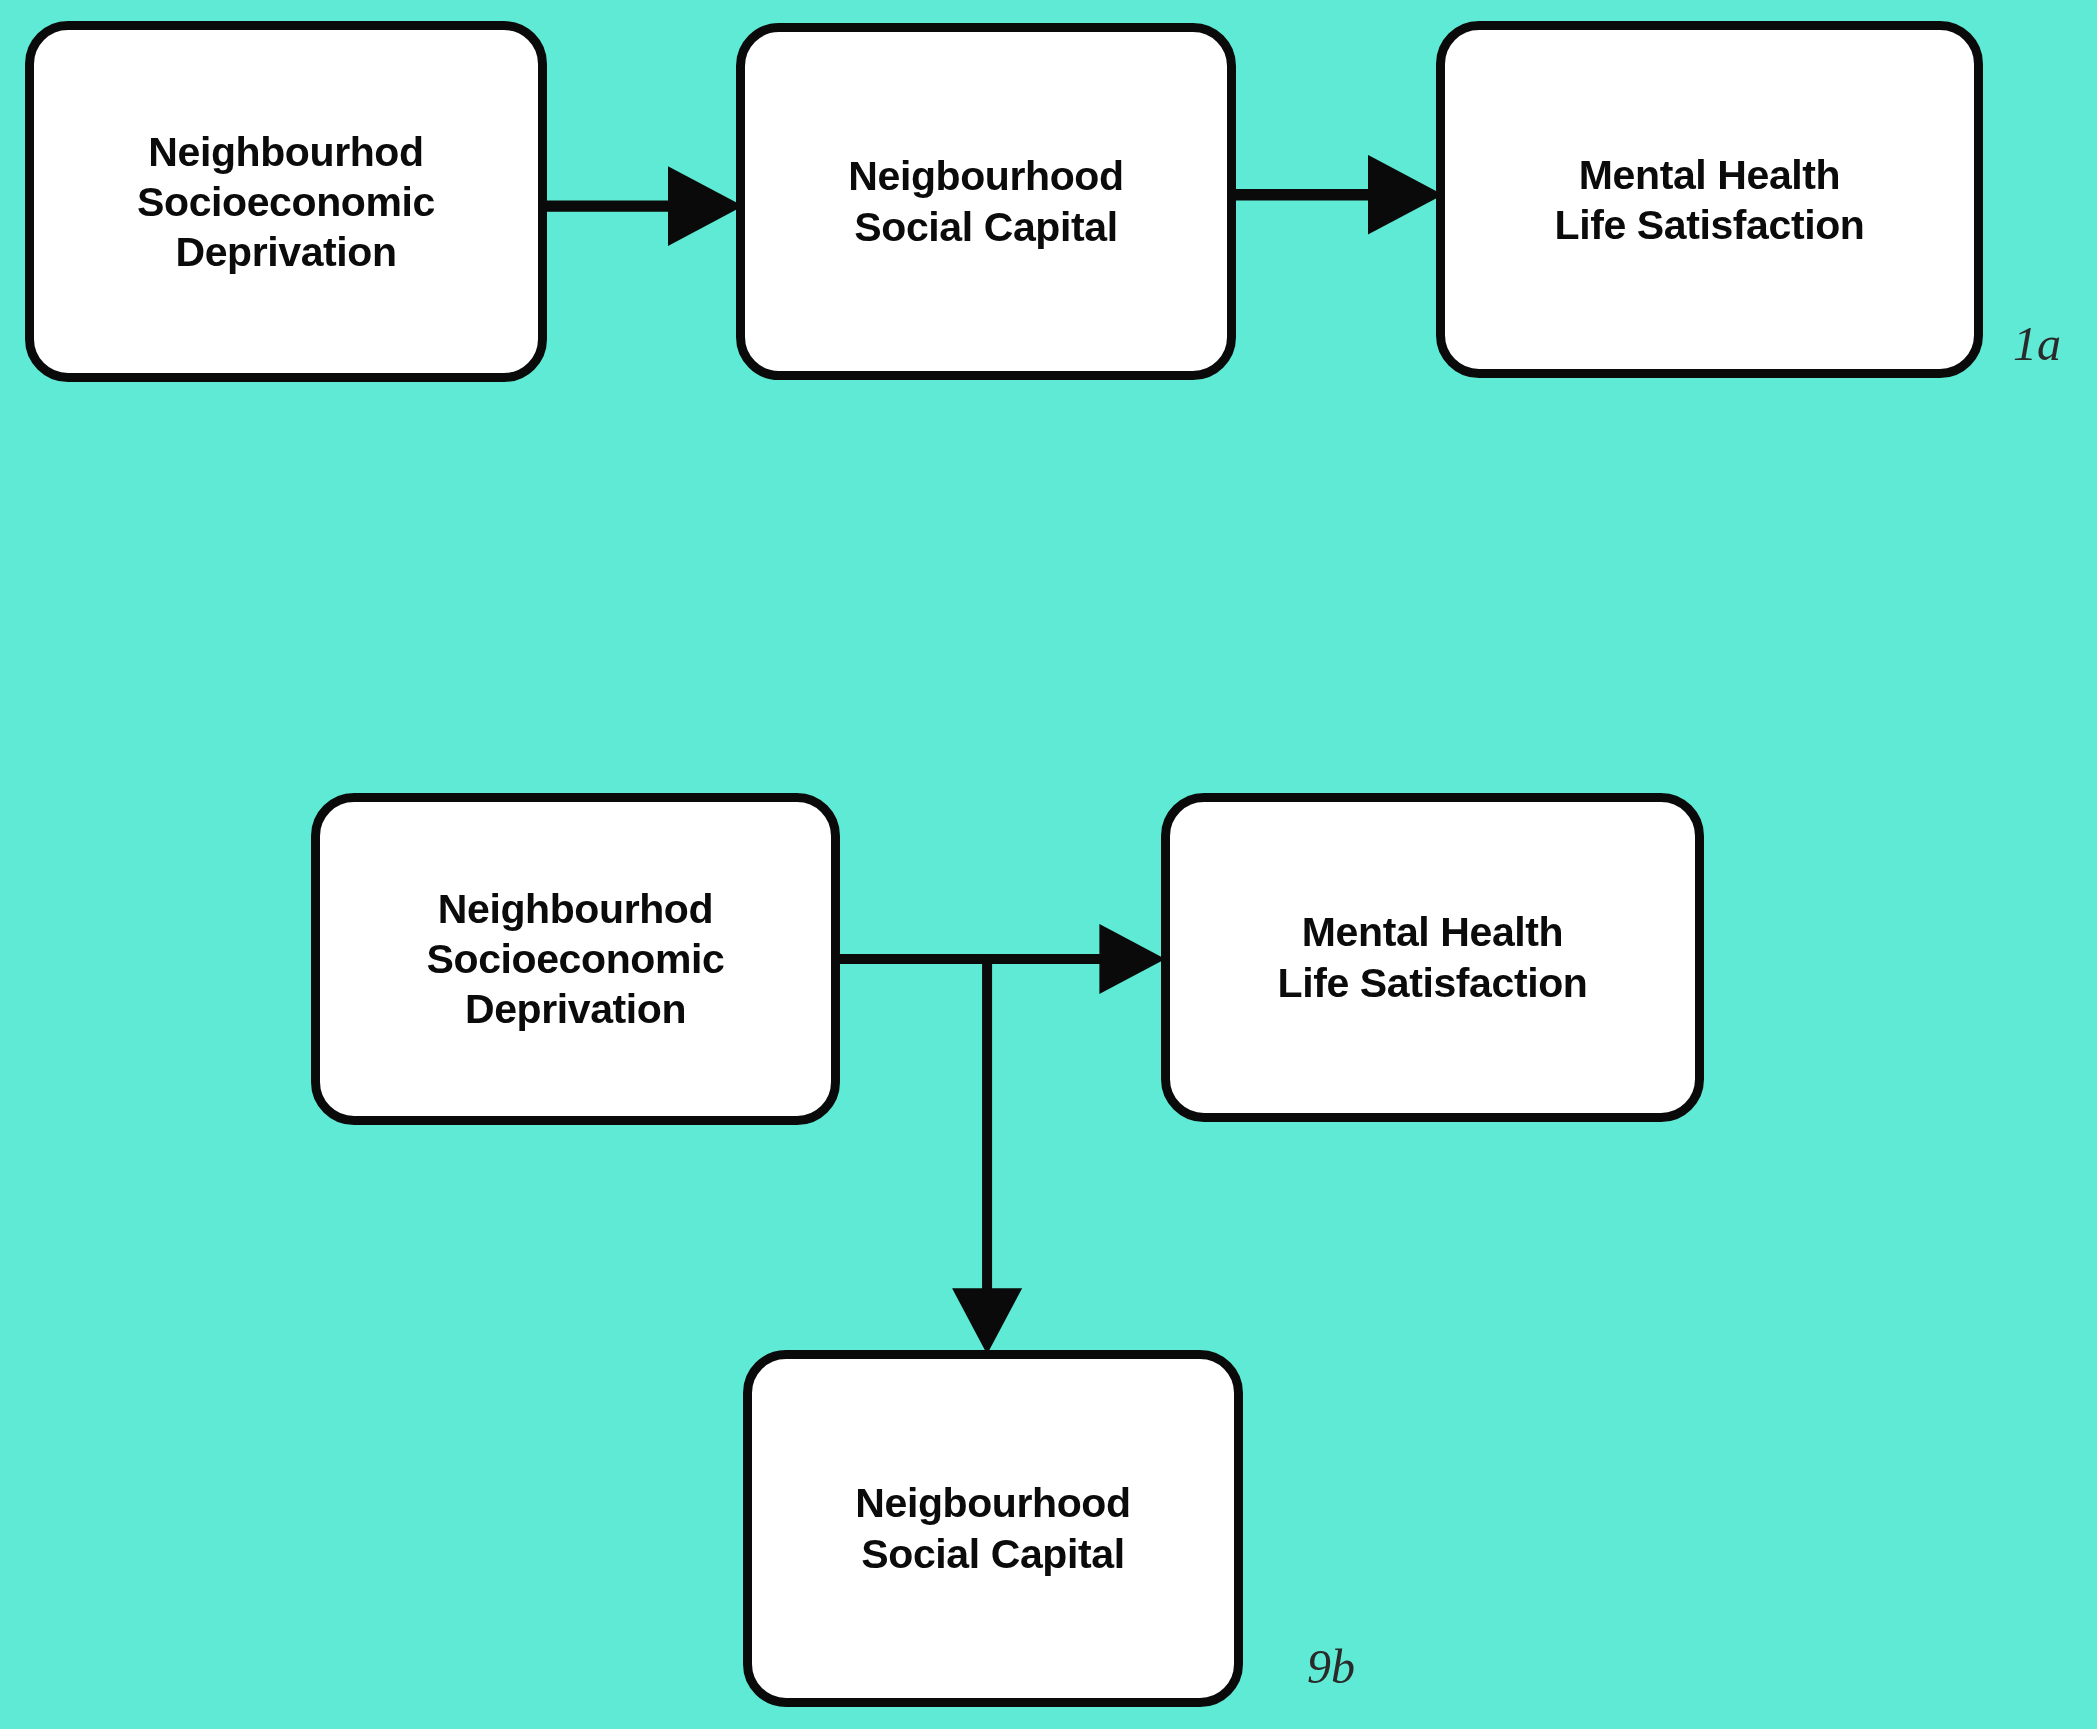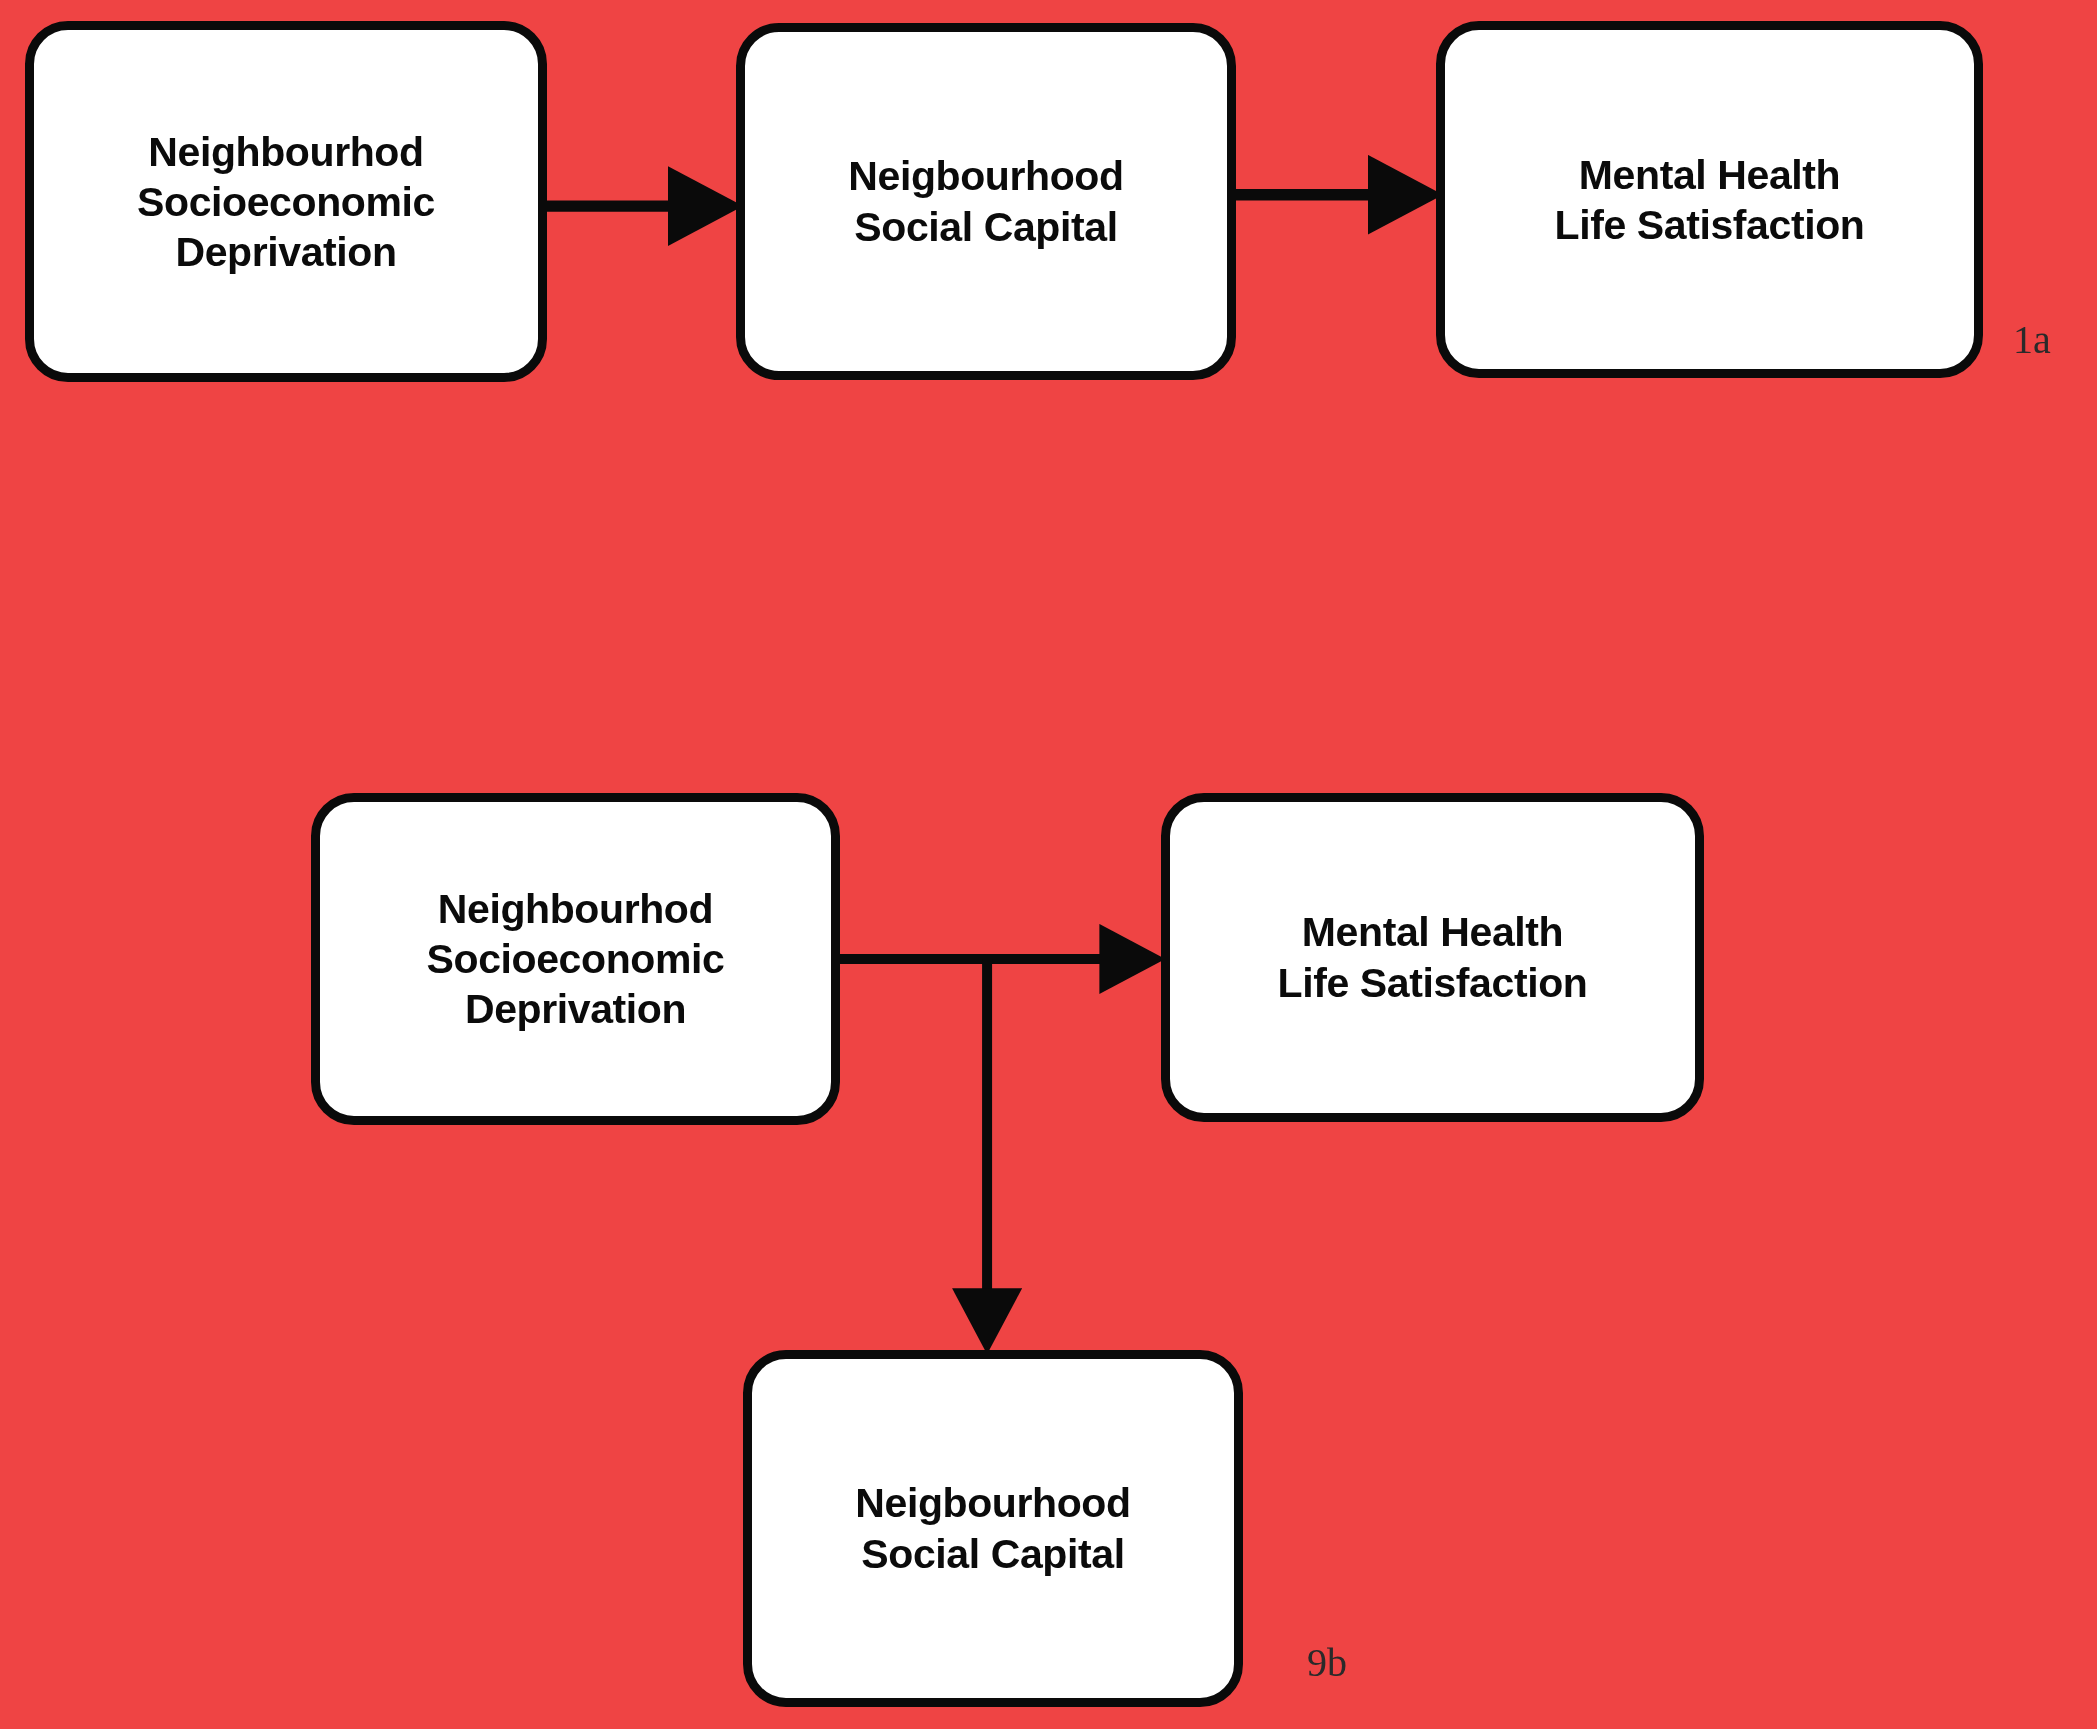--- a/index.html
+++ b/index.html
@@ -4,21 +4,21 @@
 <style>
   html, body {
     margin: 0;
     padding: 0;
     background: #ffffff;
   }
   #canvas {
     position: relative;
     width: 2097px;
     height: 1730px;
-    background: #ef4444;
+    background: #5eead4;
     overflow: hidden;
     font-family: "Liberation Sans", sans-serif;
   }
   .node {
     position: absolute;
     box-sizing: border-box;
     background: #ffffff;
     border: 9.3px solid #0a0a0a;
     border-radius: 43px;
     display: flex;
@@ -32,23 +32,24 @@
     font-size: 41px;
     line-height: 1.22;
     color: #0b0b0b;
     letter-spacing: -0.4px;
     white-space: pre-line;
     padding: 0 13px;
   }
   .panel-tag {
     position: absolute;
     font-family: "Liberation Serif", serif;
-    font-size: 40px;
+    font-size: 48px;
     color: #2a2a2a;
     line-height: 1;
+    font-style: italic;
   }
   .edge-svg {
     position: absolute;
     left: 0;
     top: 0;
     width: 2097px;
     height: 1730px;
     pointer-events: none;
     overflow: visible;
   }

